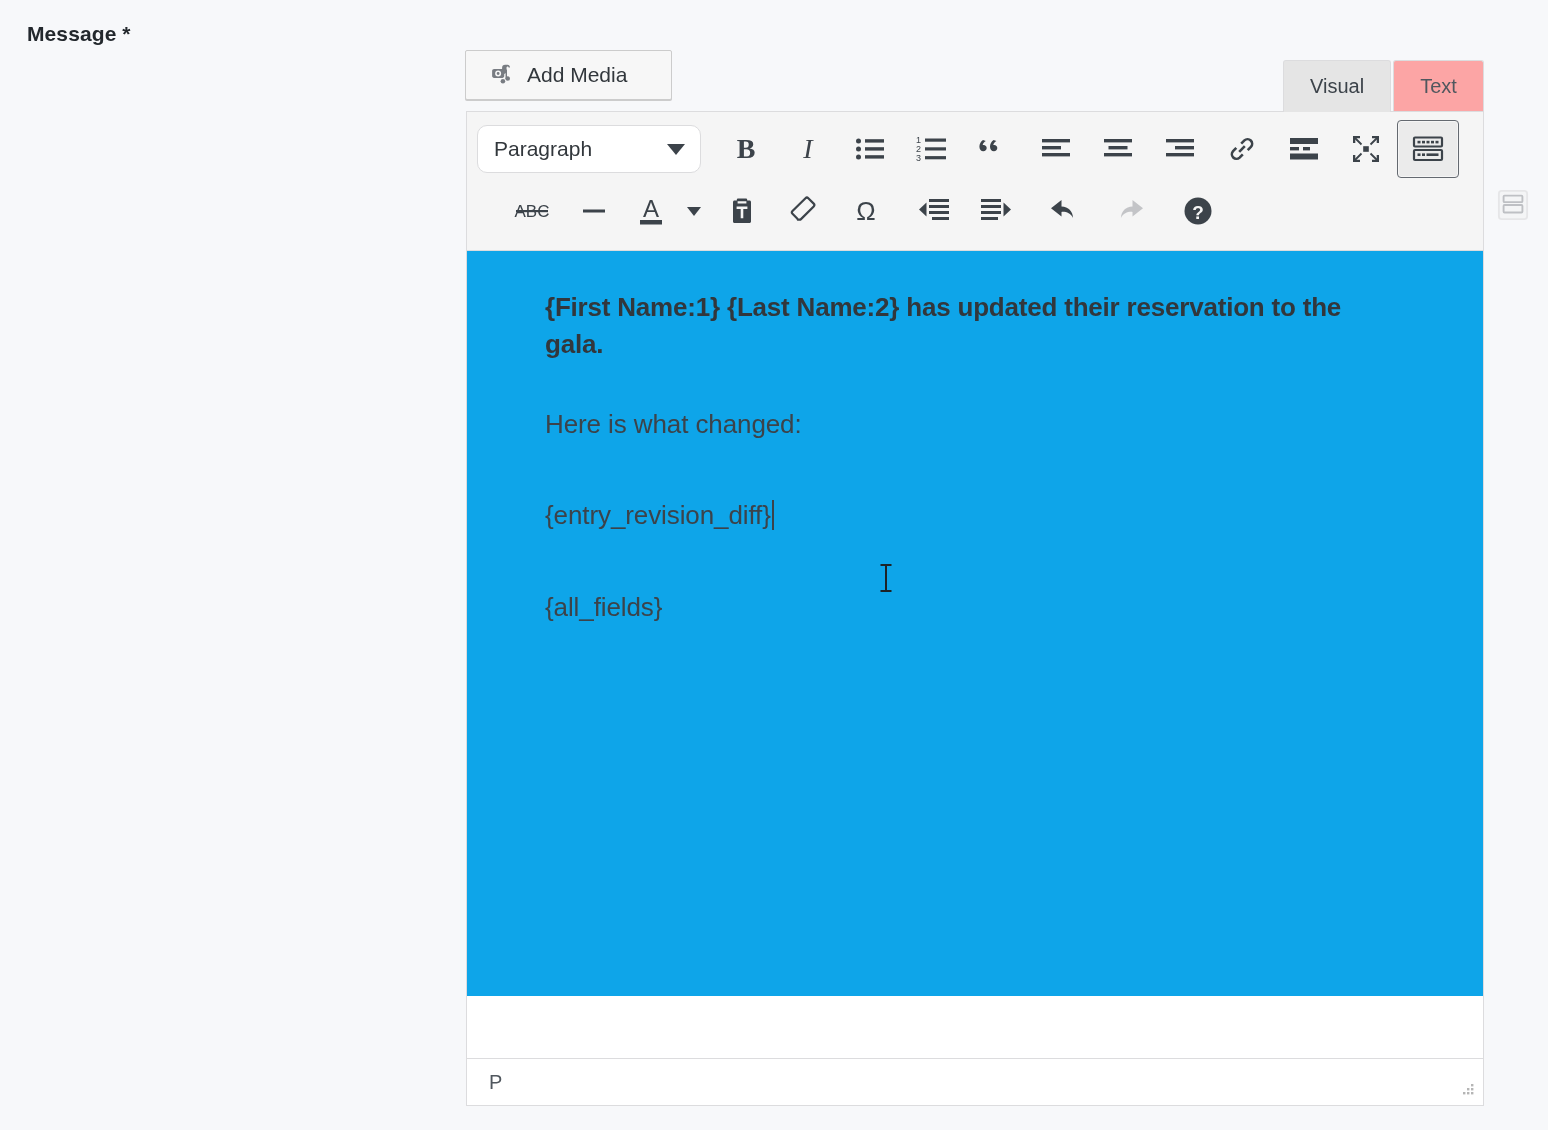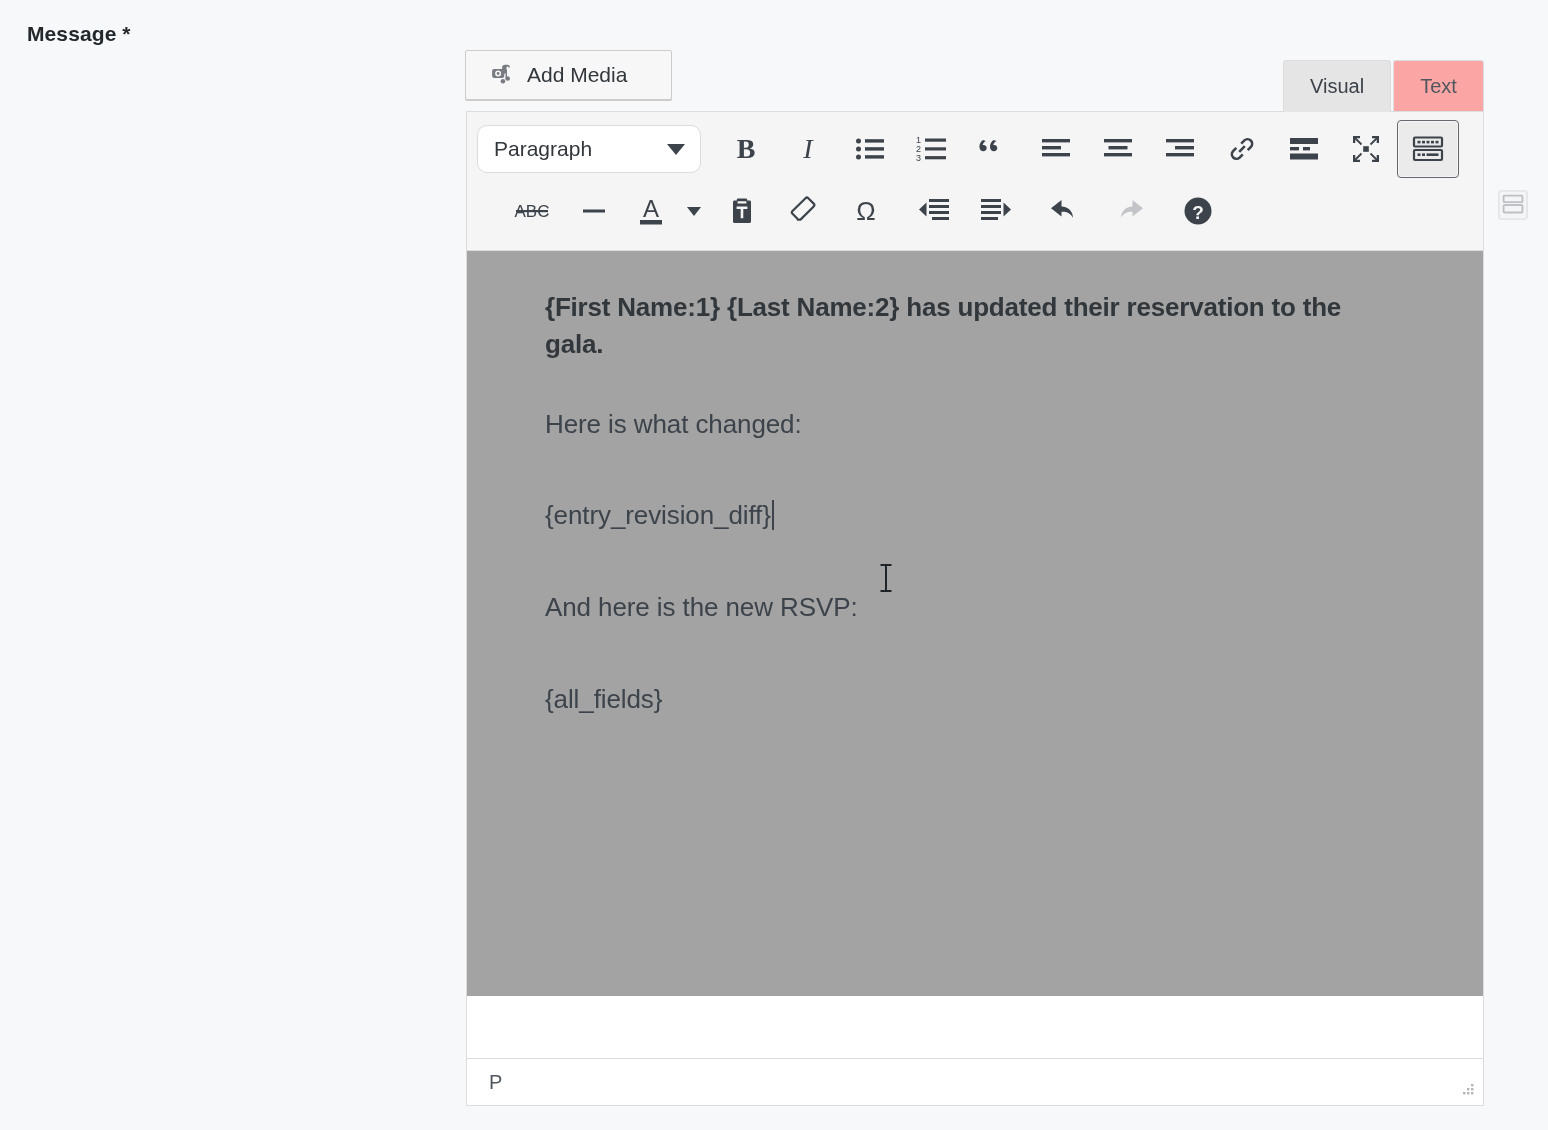--- a/index.html
+++ b/index.html
@@ -124,21 +124,21 @@
 
   
   .color-btn { width: 52px; }
   .color-caret-btn { width: 34px; }
 
   
   .content {
     padding: 38px 0 0 0;
     height: 745px;
     box-sizing: border-box;
-    background: #a3a3a3;
+    background: #0ea5e9;
     position: relative;
     overflow: hidden;
   }
   .content p {
     margin: 0 0 57px 0;
     padding: 0 78px;
     font-size: 26px;
     line-height: 1.33;
     color: #3c434a;
     letter-spacing: -.1px;
@@ -465,21 +465,20 @@
             </svg>
           </span>
         </div>
       </div>
     </div>
 
     <div class="content">
       <p class="lead">{First Name:1} {Last Name:2} has updated their reservation to the gala.</p>
       <p>Here is what changed:</p>
       <p><span>{entry_revision_diff}</span><span class="caret-bar"></span></p>
-      <p>And here is the new RSVP:</p>
       <p>{all_fields}</p>
     </div>
 
     <div class="statusbar">
       <span>P</span>
       <span class="resize-handle">
         <svg width="20" height="18" viewBox="0 0 20 18" fill="#b5b5b5">
           <rect x="15" y="2" width="2.4" height="2.4"></rect>
           <rect x="11" y="6" width="2.4" height="2.4"></rect>
             <rect x="15" y="6" width="2.4" height="2.4"></rect>

